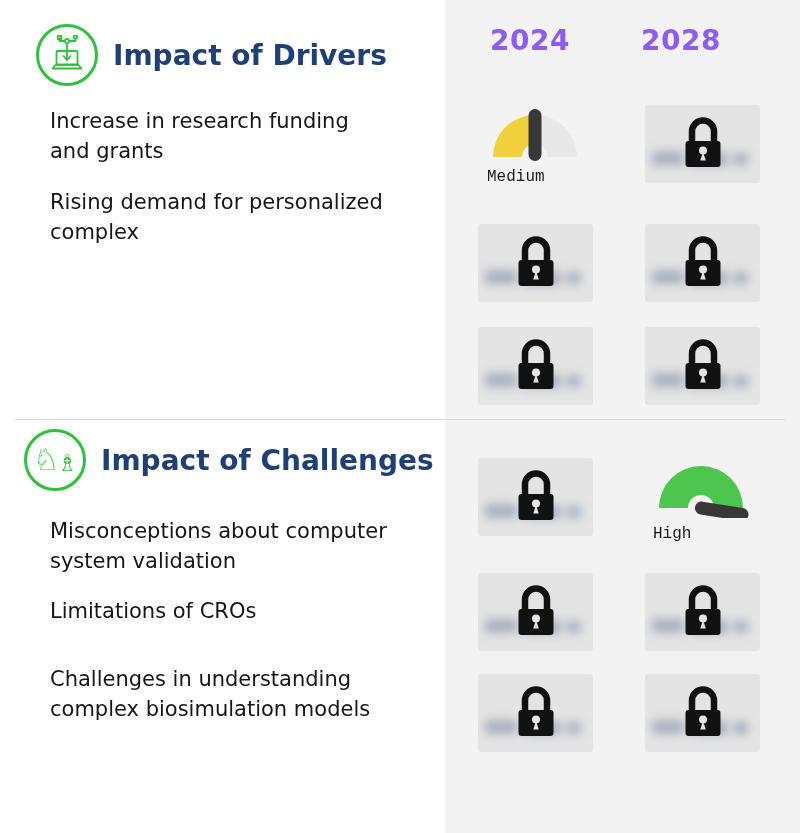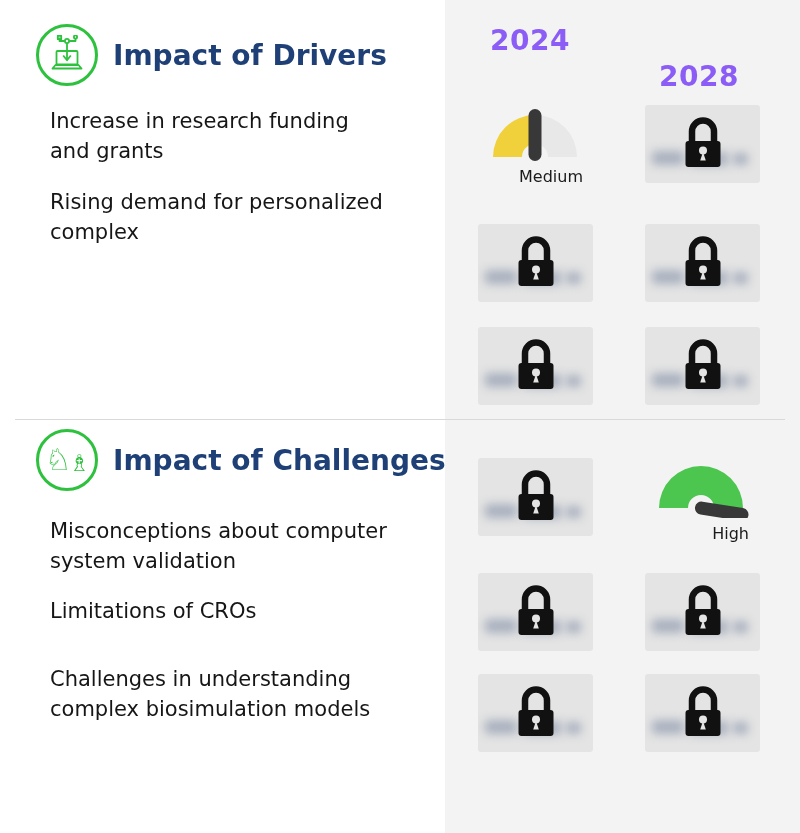--- a/index.html
+++ b/index.html
@@ -42,32 +42,32 @@
     border-radius:3px; overflow:hidden;
   }
   .smudge {
     position:absolute; background:#96a0b2; filter:blur(5px);
     border-radius:3px; z-index:1; opacity:0.75;
   }
   .sm1 { left:7px;  top:46px; width:32px; height:14px; }
   .sm2 { left:45px; top:47px; width:38px; height:14px; }
   .sm3 { left:88px; top:48px; width:15px; height:12px; }
   .lock-svg { position:absolute; left:50%; top:9px; transform:translateX(-50%); z-index:2; }
-  .gauge { position:absolute; width:96px; text-align:right; }
+  .gauge { position:absolute; width:96px; text-align:left;font-family:Liberation Mono, monospace; }
   .gauge-label { font-size:16px; color:#1a1a1a; margin-top:2px; }
 </style>
 </head>
 <body>
 
 <div class="canvas">
 
   <div class="rightpane"></div>
 
   <div class="colhead" style="left:455px;">2024</div>
-  <div class="colhead" style="left:624px;margin-top:36px;">2028</div>
+  <div class="colhead" style="left:606px;">2028</div>
 
   <div class="sec-head" style="left:36px; top:24px;">
     <div class="icon-circle">
       <svg width="40" height="40" viewBox="0 0 40 40" fill="none" stroke="#2EC13E" stroke-width="1.8" stroke-linejoin="round">
         <rect x="9.5" y="16" width="21" height="13.5" rx="1"></rect>
         <path d="M5.5 33.5 L34.5 33.5 L31.5 30 L8.5 30 Z"></path>
         <line x1="20" y1="8" x2="20" y2="24.5"></line>
         <path d="M16.2 20.5 L20 25.2 L23.8 20.5"></path>
         <circle cx="20" cy="6" r="2.1"></circle>
         <path d="M17.9 6 L12.5 6 L12.5 2.5"></path>
@@ -150,21 +150,21 @@
     <svg class="lock-svg" width="52" height="56" viewBox="0 0 52 56">
       <path d="M15 29 V17.5 a11 11 0 0 1 22 0 V29" fill="none" stroke="#111111" stroke-width="6.5"></path>
       <rect x="8.5" y="27" width="35" height="26" rx="3" fill="#111111"></rect>
       <circle cx="26" cy="36.5" r="4" fill="#E4E4E4"></circle>
       <path d="M26 38 L23.2 46.5 L28.8 46.5 Z" fill="#E4E4E4"></path>
     </svg>
   </div>
 
   <div class="divider"></div>
 
-  <div class="sec-head" style="left:36px; top:429px;">
+  <div class="sec-head" style="left:24px; top:429px;">
     <div class="icon-circle">
       <span class="chess-wrap">
           <span class="chess-knight"></span>
           <span class="chess-bishop"></span>
         </span>
     </div>
     <div class="sec-title">Impact of Challenges</div>
   </div>
 
   <div class="item" style="top:516px;">

